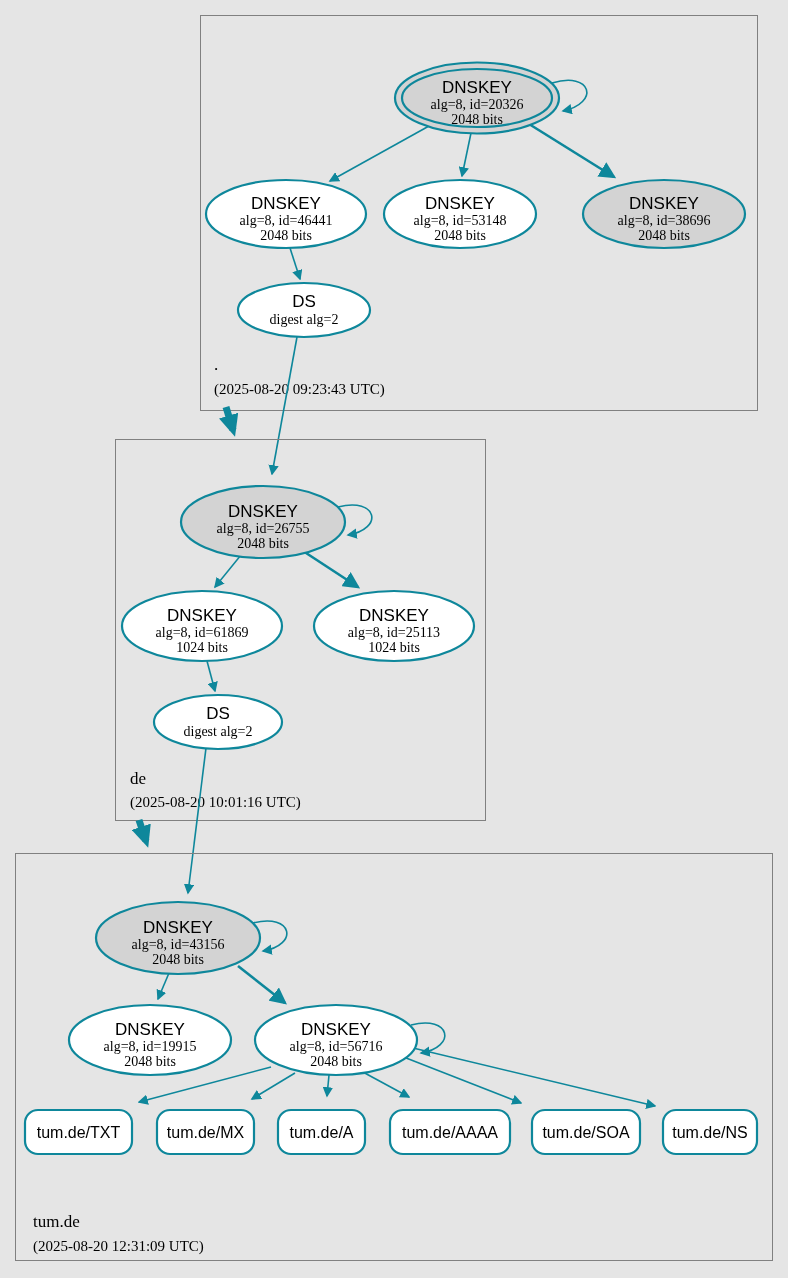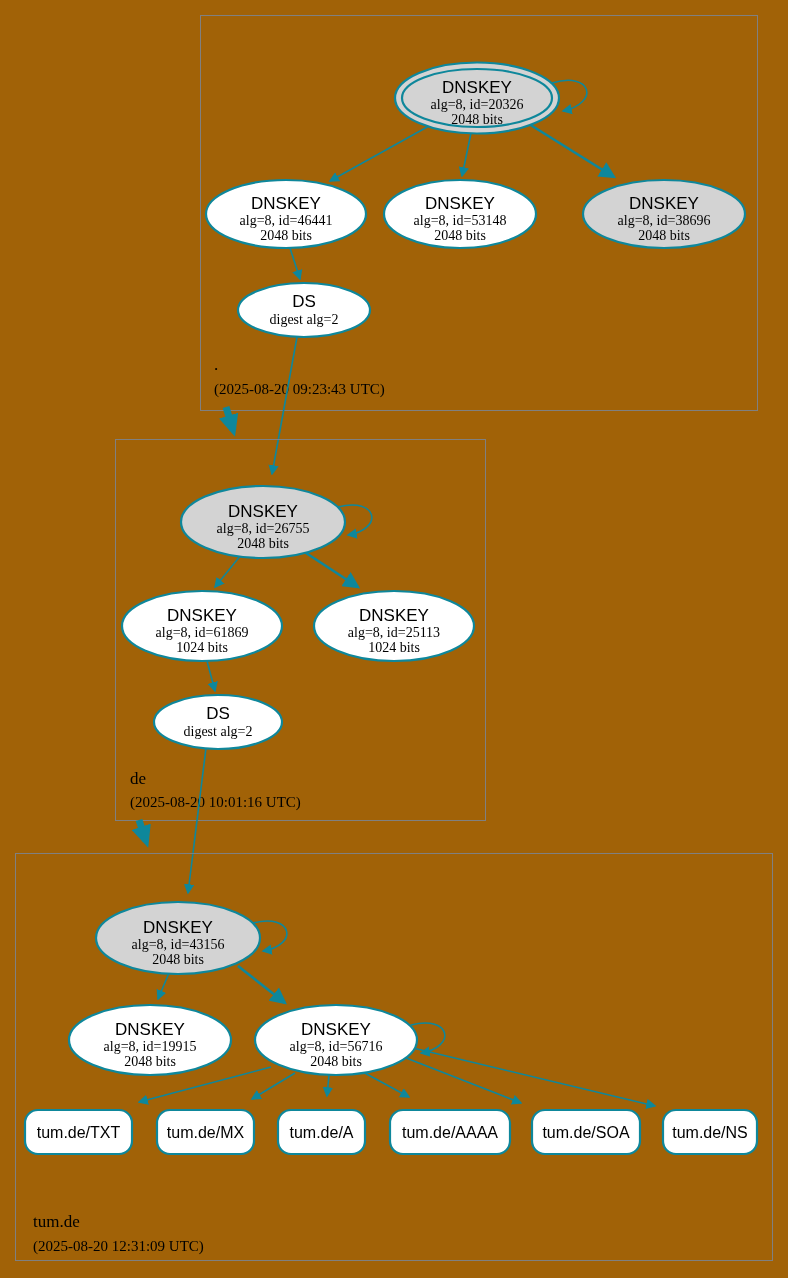--- a/index.html
+++ b/index.html
@@ -1,16 +1,16 @@
 <!DOCTYPE html>
 <html><head>
 <meta charset="utf-8">
 <style>
   html,body{margin:0;padding:0;background:#ffffff;}
-  .canvas{width:788px;height:1278px;position:relative;background:#a16207;text-decoration:underline;}
+  .canvas{width:788px;height:1278px;position:relative;background:#e5e5e5;text-decoration:underline;}
   svg{display:block;}
   .zone-box{fill:none;stroke:#808080;stroke-width:1;}
   .edge{stroke:#0e879b;fill:none;}
   .edge-thin{stroke-width:1.6;}
   .edge-heavy{stroke-width:2.6;}
   .edge-zone{stroke-width:7;}
   .node{stroke:#0e879b;stroke-width:2.2;fill:#ffffff;}
   .node-ksk{fill:#d3d3d3;}
   .rrset{stroke:#0e879b;stroke-width:2.2;fill:#ffffff;}
   .node-title{font-family:"Liberation Sans",sans-serif;font-size:17px;fill:#000;text-anchor:middle;}

